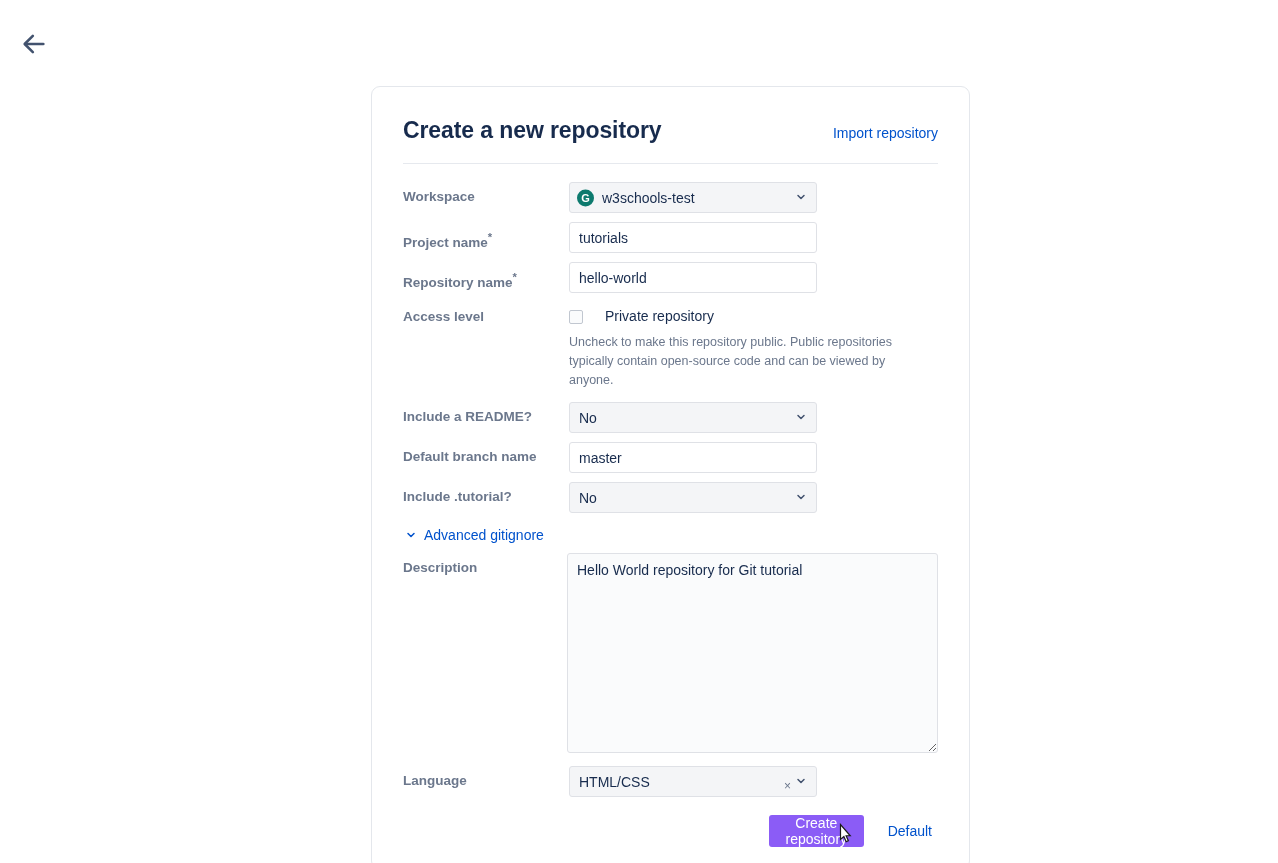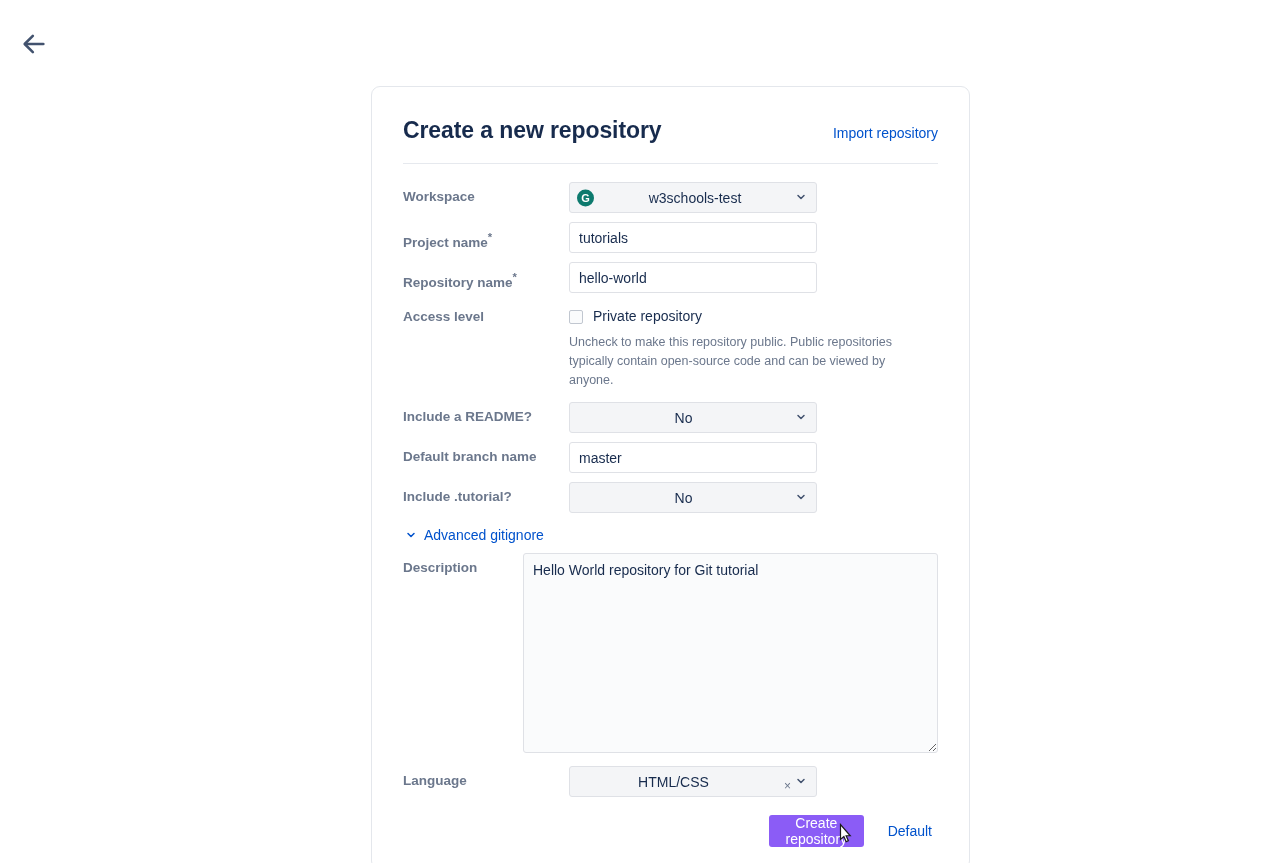--- a/index.html
+++ b/index.html
@@ -81,21 +81,20 @@
     font-family: "Liberation Sans", sans-serif;
     outline: none;
   }
   .input.white { background: #ffffff; }
   .select {
     -webkit-appearance: none;
     appearance: none;
     background: #f4f5f7;
     padding-right: 28px;
     cursor: pointer;
-    text-align: center;
   }
   .select-wrap { position: relative; width: 248px; }
   .chevron {
     position: absolute;
     right: 10px; top: 50%;
     transform: translateY(-50%);
     pointer-events: none;
     color: #42526e;
   }
   .workspace-wrap .select { padding-left: 32px; }
@@ -111,20 +110,21 @@
     font-weight: bold;
     line-height: 17px;
     text-align: center;
     pointer-events: none;
   }
 
   .checkbox-row {
     display: flex;
     align-items: flex-end;
     padding-top: 6px;
+    gap: 12px;
   }
   .checkbox {
     width: 14px; height: 14px;
     border: 1px solid #c1c7d0;
     border-radius: 2px;
     background: #fafbfc;
     margin-right: 10px;
     cursor: pointer;
   }
   .checkbox-label {
@@ -144,21 +144,21 @@
     align-items: center;
     margin: 14px 0 10px 0;
     padding-left: 2px;
     color: #0052cc;
     font-size: 14px;
     cursor: pointer;
   }
   .advanced .tw { margin-right: 7px; display: flex; align-items: center; }
 
   .textarea {
-    width: 415px;
+    width: 371px;
     height: 200px;
     padding: 7px 9px;
     line-height: 18px;
     resize: vertical;
     background: #fafbfc;
   }
 
   .lang-wrap .select { padding-right: 48px; }
   .lang-clear {
     position: absolute;

